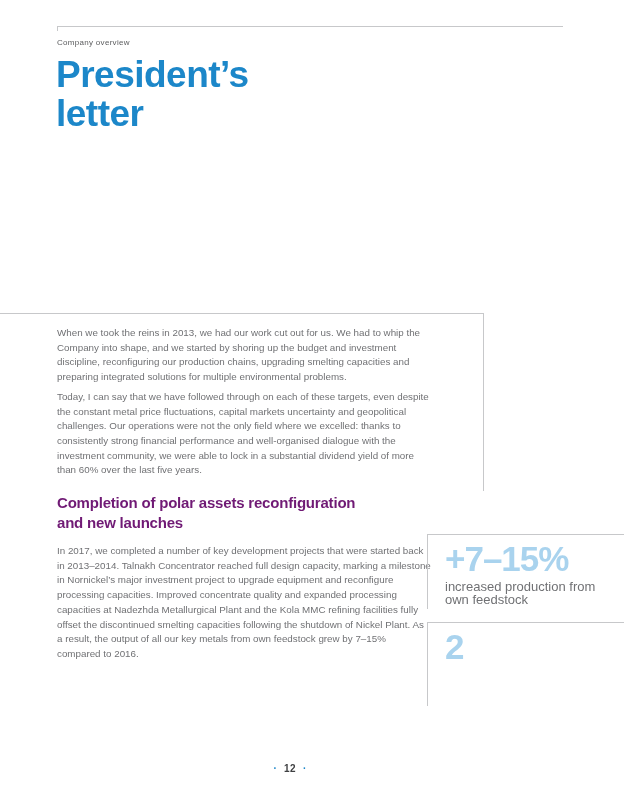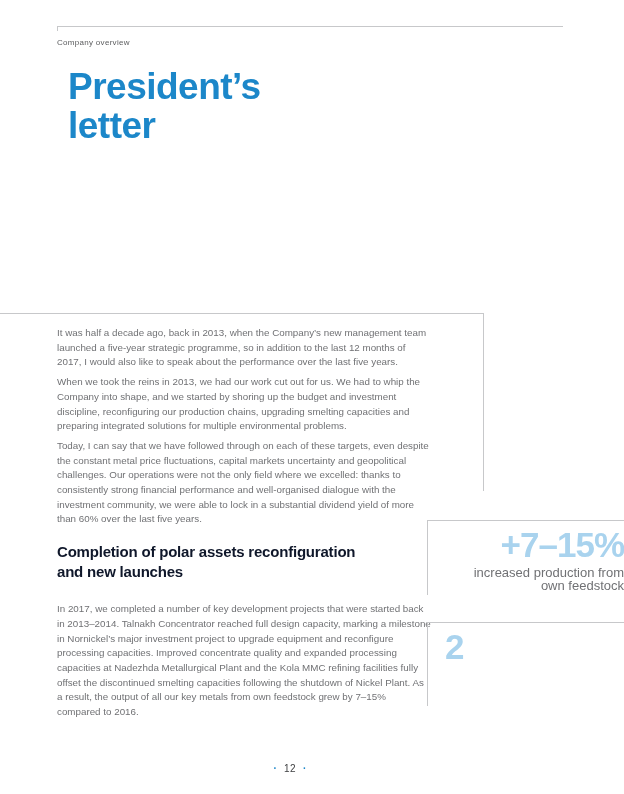--- a/index.html
+++ b/index.html
@@ -22,51 +22,51 @@
     width: 1px; height: 5px; background: #c7c8ca;
   }
   .eyebrow {
     position: absolute; left: 57px; top: 38px;
     font-size: 8px; color: #5b5c5e; letter-spacing: 0.3px;
   }
   .title {
     position: absolute; left: 56px; top: 55px;
     font-size: 37px; line-height: 39px; font-weight: bold;
     color: #1c87c9; letter-spacing: -0.5px;
-    white-space: pre-line; margin: 12px;
+    white-space: pre-line; margin: 0;
   }
   
   .letter-frame {
     position: absolute; left: 0; top: 313px;
     width: 483px; height: 177px;
     border-top: 1px solid #c7c8ca;
     border-right: 1px solid #c7c8ca;
   }
   .letter {
     position: absolute; left: 57px; top: 326px; width: 374px;
     color: #707174; font-size: 9.8px; line-height: 14.7px;
   }
   .salutation {
     font-weight: bold; color: #3f4042; font-size: 10px;
     margin: 0 0 14px 0;
   }
   .letter p.body-par { margin: 0 0 5px 0; }
   .subheading {
-    color: #0f172a; font-size: 15px; line-height: 19.5px;
+    color: #701a75; font-size: 15px; line-height: 19.5px;
     font-weight: bold; letter-spacing: -0.2px;
-    margin: 15px 0 21px 0; white-space: pre-line;
+    margin: 15px 0 12px 0; white-space: pre-line;
   }
   
   .stat-card {
     position: absolute; left: 427px; width: 197px;
     border-top: 1px solid #c7c8ca;
     border-left: 1px solid #c7c8ca;
     padding: 6px 0 0 17px; box-sizing: border-box;
   }
-  .stat-card.production { top: 520px; height: 75px; text-align: right; }
+  .stat-card.production { top: 534px; height: 75px; }
   .stat-card.capex { top: 622px; height: 84px; }
   .stat-value {
     font-size: 35px; line-height: 36px; font-weight: bold;
     color: #a9d3ee; letter-spacing: -1px;
   }
   .stat-unit {
     font-size: 15px; line-height: 18px; font-weight: bold;
     color: #a9d3ee; letter-spacing: 0.2px;
   }
   .stat-label {
@@ -75,39 +75,38 @@
   }
   .stat-label.dark {
     color: #3f4042; letter-spacing: 0.5px; margin-top: 4px;
   }
   .footer {
     position: absolute; left: 0; right: 44px; top: 763px;
     display: flex; justify-content: center; align-items: center;
     gap: 7px; font-size: 10px;
   }
   .footer-dot { color: #1c87c9; font-weight: bold; }
-  .page-num { color: #3f4042; font-weight: normal; letter-spacing: 0.5px; }
+  .page-num { color: #3f4042; font-weight: bold; letter-spacing: 0.5px; }
 </style>
 </head>
 <body>
 
 <div class="page">
 
   <div class="top-rule"></div>
   <div class="top-rule-tick"></div>
 
   <div class="eyebrow">Company overview</div>
 
   <h1 class="title">President’s
 letter</h1>
 
   <div class="letter-frame"></div>
 
   <div class="letter">
-    <p class="body-par">It was half a decade ago, back in 2013, when the Company’s new management team launched a five-year strategic programme, so in addition to the last 12 months of 2017, I would also like to speak about the performance over the last five years.</p>
     <p class="body-par">When we took the reins in 2013, we had our work cut out for us. We had to whip the Company into shape, and we started by shoring up the budget and investment discipline, reconfiguring our production chains, upgrading smelting capacities and preparing integrated solutions for multiple environmental problems.</p>
     <p class="body-par">Today, I can say that we have followed through on each of these targets, even despite the constant metal price fluctuations, capital markets uncertainty and geopolitical challenges. Our operations were not the only field where we excelled: thanks to consistently strong financial performance and well-organised dialogue with the investment community, we were able to lock in a substantial dividend yield of more than 60% over the last five years.</p>
     <h2 class="subheading">Completion of polar assets reconfiguration
 and new launches</h2>
     <p class="body-par">In 2017, we completed a number of key development projects that were started back in 2013–2014. Talnakh Concentrator reached full design capacity, marking a milestone in Nornickel’s major investment project to upgrade equipment and reconfigure processing capacities. Improved concentrate quality and expanded processing capacities at Nadezhda Metallurgical Plant and the Kola MMC refining facilities fully offset the discontinued smelting capacities following the shutdown of Nickel Plant. As a result, the output of all our key metals from own feedstock grew by 7–15% compared to 2016.</p>
   </div>
 
   <div class="stat-card production">
     <div class="stat-value">+7–15%</div>
     <div class="stat-label">increased production from

